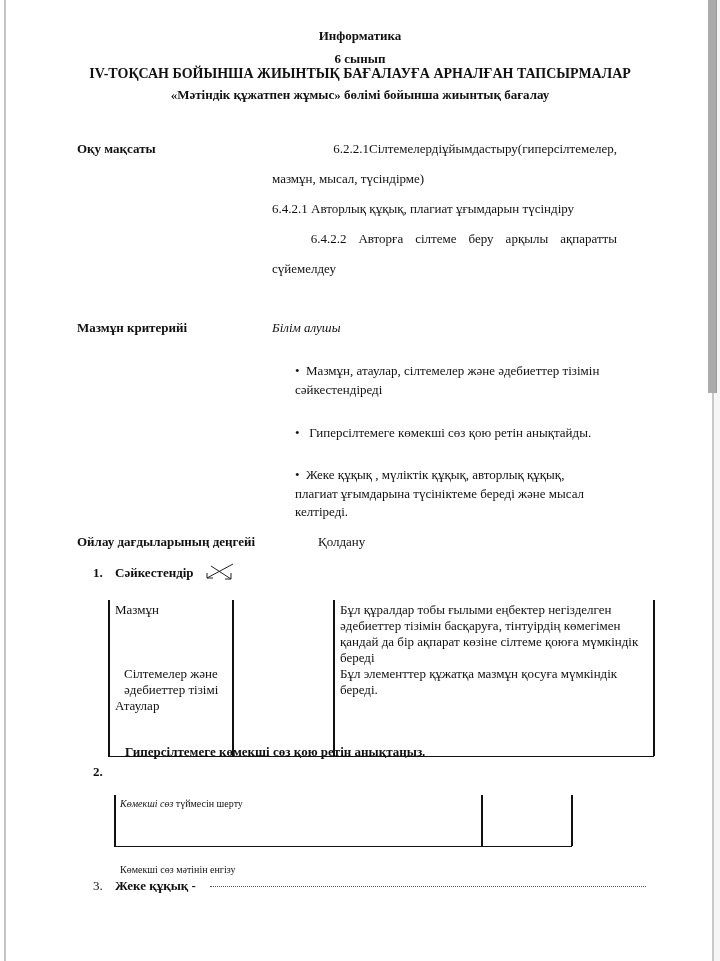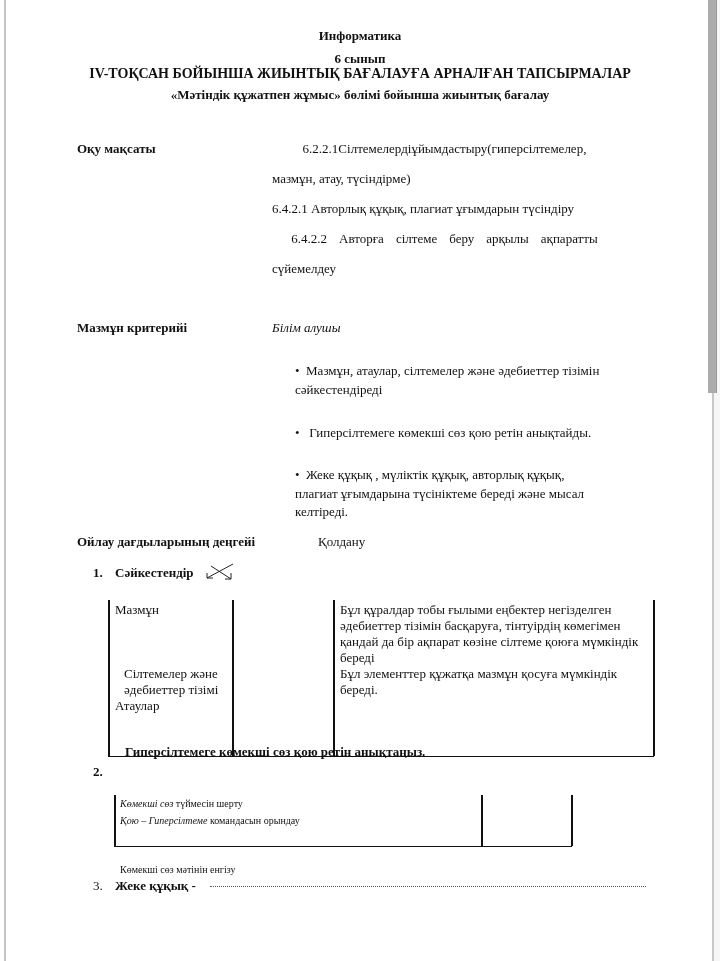--- a/index.html
+++ b/index.html
@@ -21,21 +21,21 @@
   .scrollbar-thumb {
     position: absolute; left: 708px; top: 0; width: 8px; height: 393px;
     background: #ababab; border-right: 1px solid #9a9a9a;
   }
   .abs { position: absolute; white-space: nowrap; }
   .b { font-weight: bold; }
   .i { font-style: italic; }
   .hdr { left: 0; width: 720px; text-align: center; font-weight: bold; }
   .t13 { font-size: 13px; }
   .t14 { font-size: 14px; }
-  .justify-line { display: flex; justify-content: center; width: 345px; }
+  .justify-line { display: flex; justify-content: flex-end; width: 345px; }
 
   .table1 { position: absolute; left: 108px; top: 600px; width: 546px; height: 156px; border-bottom: 1.5px solid #111; }
   .vline { position: absolute; top: 0; width: 1.5px; background: #111; }
   .cell { position: absolute; font-size: 13px; line-height: 16px; white-space: normal; }
 
   .table2 { position: absolute; left: 114px; top: 795px; width: 458px; height: 51px; border-bottom: 1.5px solid #111; }
   .t2row { position: absolute; left: 6px; font-size: 10px; line-height: 17px; white-space: nowrap; font-family: Liberation Serif, serif; }
 
   .dots {
     position: absolute; left: 210px; top: 876px; width: 436px; height: 10px;
@@ -56,21 +56,21 @@
 <div class="abs hdr t13" style="top:87px;">«Мәтіндік құжатпен жұмыс» бөлімі бойынша жиынтық бағалау</div>
 
 <div class="abs b t13" style="left:77px; top:141px;">Оқу мақсаты</div>
 
 <div class="abs t13 justify-line" style="left:272px; top:141px;">
   <span>6.2.2.1</span>
   <span>Сілтемелерді</span>
   <span>ұйымдастыру</span>
   <span>(гиперсілтемелер,</span>
 </div>
-<div class="abs t13" style="left:272px; top:171px;">мазмұн, атау, түсіндірме)</div>
+<div class="abs t13" style="left:272px; top:171px;">мазмұн, мысал, түсіндірме)</div>
 <div class="abs t13" style="left:272px; top:201px;">6.4.2.1 Авторлық құқық, плагиат ұғымдарын түсіндіру</div>
 <div class="abs t13 justify-line" style="left:272px; top:231px;gap:12px;">
   <span>6.4.2.2</span>
   <span>Авторға</span>
   <span>сілтеме</span>
   <span>беру</span>
   <span>арқылы</span>
   <span>ақпаратты</span>
 </div>
 <div class="abs t13" style="left:272px; top:261px;">сүйемелдеу</div>
@@ -130,23 +130,20 @@
 <div class="abs b t13" style="left:115px; top:744px;margin-left:10px;">Гиперсілтемеге көмекші сөз қою ретін анықтаңыз.</div>
 
 <div class="table2">
   <div class="vline" style="left:0; height:51px;"></div>
   <div class="vline" style="left:367px; height:51px;"></div>
   <div class="vline" style="left:457px; height:51px;"></div>
 
   <div class="t2row" style="top:0;">
     <span class="i">Көмекші сөз</span><span> түймесін шерту</span>
   </div>
-  <div class="t2row" style="top:17px;">
-    <span class="i">Қою – Гиперсілтеме</span><span> командасын орындау</span>
-  </div>
   <div class="t2row" style="top:34px;margin-top:32px;">
     <span class="i"></span><span>Көмекші сөз мәтінін енгізу</span>
   </div>
 
   <div class="abs" style="left:370px; top:0; width:86px; height:16px;"></div>
   <div class="abs" style="left:370px; top:17px; width:86px; height:16px;"></div>
   <div class="abs" style="left:370px; top:34px; width:86px; height:16px;"></div>
 </div>
 
 <div class="abs t13" style="left:93px; top:878px;">3.</div>

